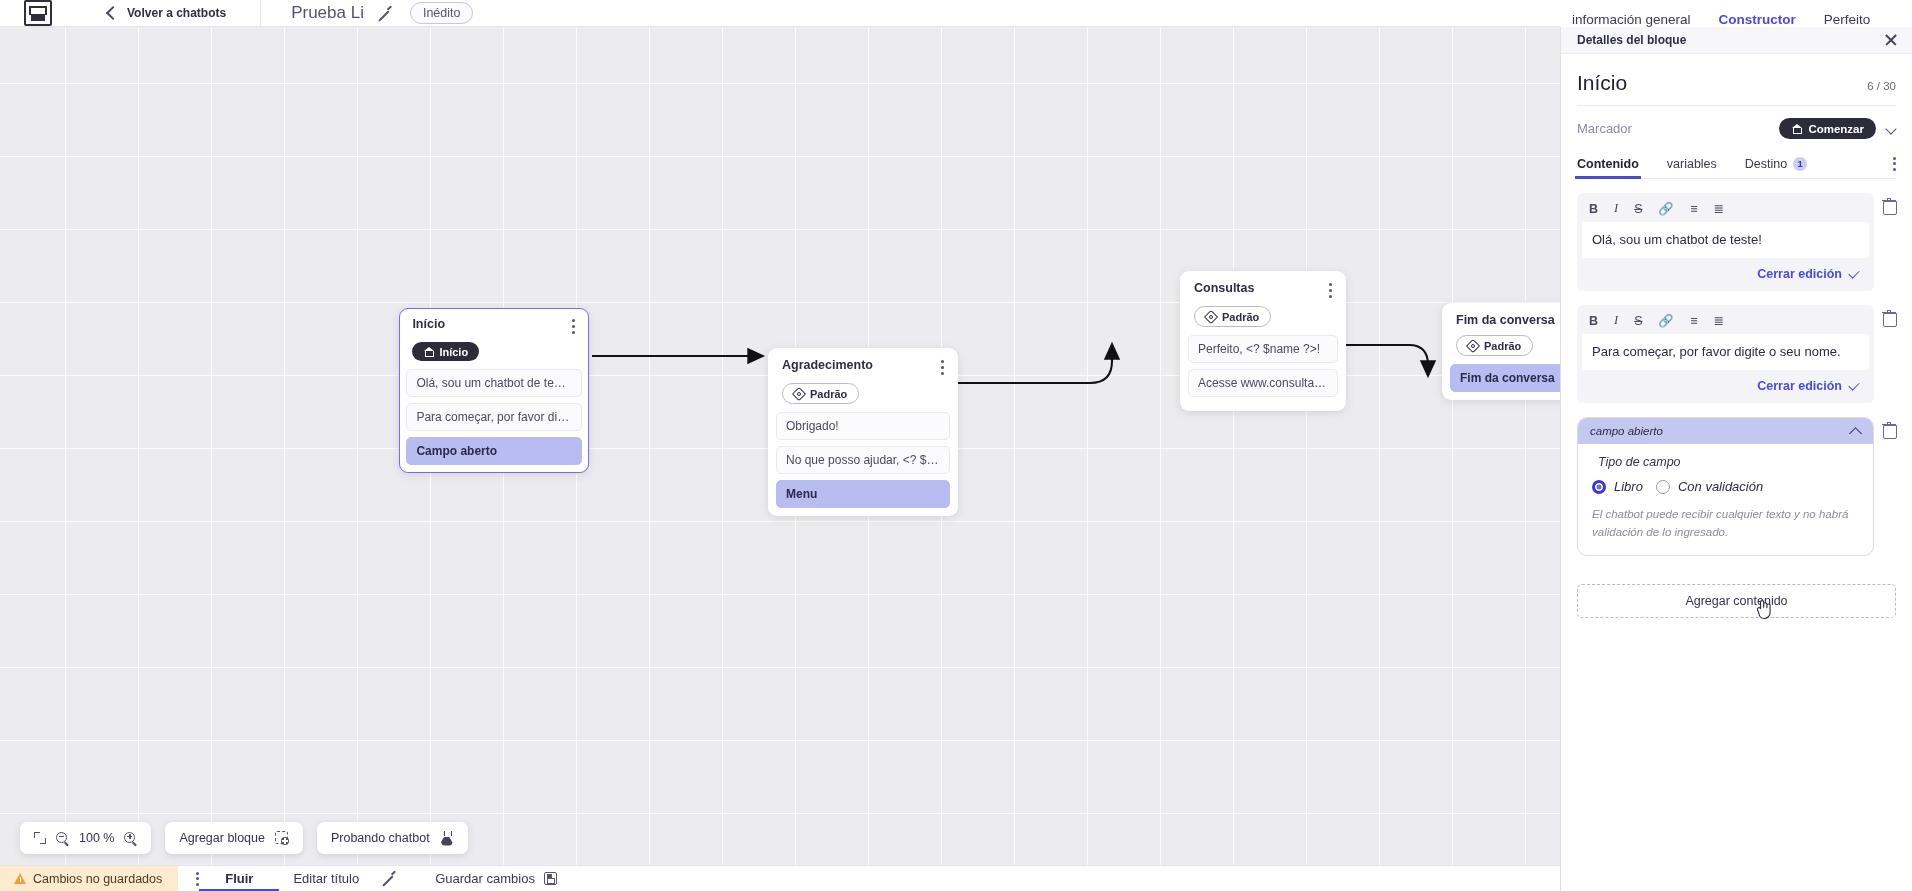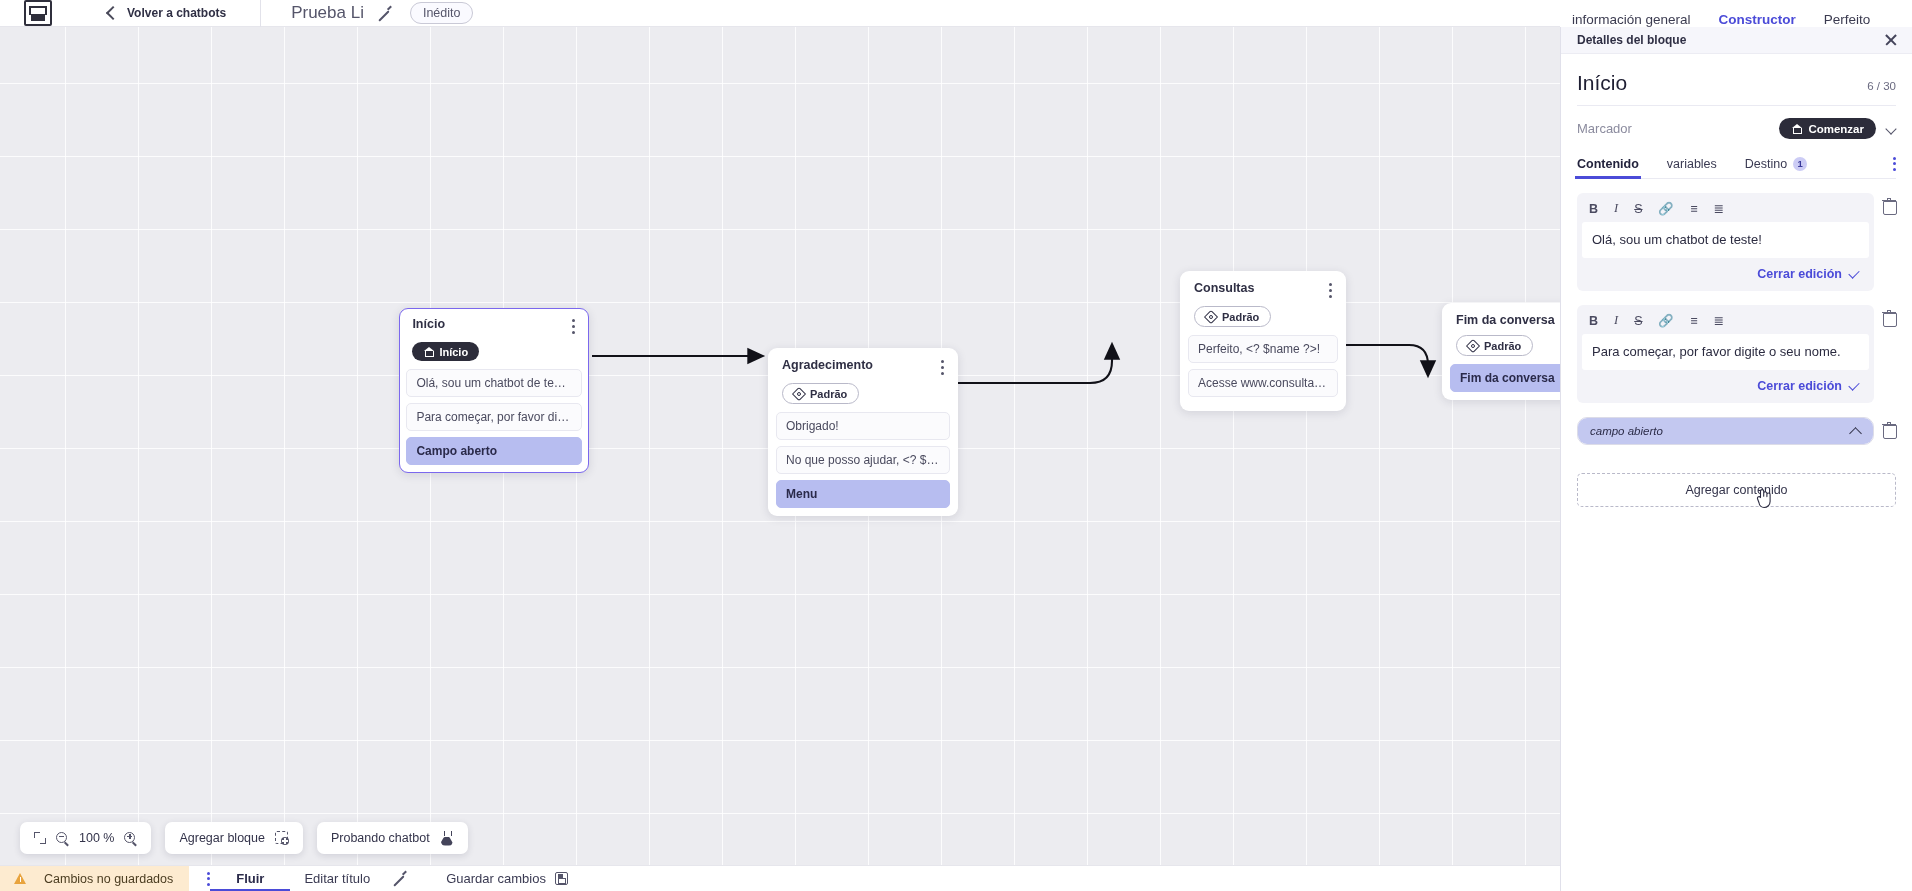--- a/index.html
+++ b/index.html
@@ -188,21 +188,21 @@
     background:#44445a; border-radius: 5px 5px 5px 5px;
     clip-path: polygon(30% 0, 70% 0, 100% 70%, 88% 100%, 12% 100%, 0 70%);
   }
 
   
   .statusbar {
     position:absolute; bottom:0; left:0; width:1560px; height:26px;
     background:#ffffff; border-top:1px solid #e6e6ec; display:flex; align-items:center;
   }
   .unsaved {
-    background:#fdebd0; height:26px; display:flex; align-items:center; gap:17px;
+    background:#fdebd0; height:26px; display:flex; align-items:center; gap:6px;
     padding: 0 16px 0 14px; white-space:nowrap;
   }
   .warn-ic { width:13px; height:12px; position:relative; }
   .warn-ic:before {
     content:""; position:absolute; left:0; top:0; width:0;height:0;
     border-left:6.5px solid transparent; border-right:6.5px solid transparent;
     border-bottom:11px solid #e8a33d;
   }
   .warn-ic:after {
     content:""; position:absolute; left:5.8px; top:4.5px; width:1.4px; height:4.5px; background:#fff;
@@ -596,20 +596,34 @@
             <i></i>
           </div>
       </div>
 
       <div class="ed-wrap">
         <div class="field-card">
           <div class="field-hdr">
             <span>campo abierto</span>
             <span class="chev-u"></span>
           </div>
+          <div class="field-body">
+            <div class="field-lbl">Tipo de campo</div>
+            <div class="radio-row">
+              <label class="radio">
+                <span class="dot on"></span>
+                <span>Libro</span>
+              </label>
+              <label class="radio">
+                <span class="dot"></span>
+                <span>Con validación</span>
+              </label>
+            </div>
+            <div class="field-help">El chatbot puede recibir cualquier texto y no habrá validación de lo ingresado.</div>
+          </div>
         </div>
         <div class="trash">
             <i></i>
           </div>
       </div>
 
       <div class="add-content">
         <span>Agregar contenido</span>
         <svg class="cursor" style="left:178px; top:14px;" viewBox="0 0 17 22">
           <path d="M4.5,9 L4.5,3.2 A1.6,1.6 0 0 1 7.7,3.2 L7.7,8.2 L7.7,5.4 A1.6,1.6 0 0 1 10.9,5.4 L10.9,8.6 L10.9,6.6 A1.6,1.6 0 0 1 14.1,6.6 L14.1,13.5 A6,6 0 0 1 8.1,19.5 A5.2,5.2 0 0 1 3,14.8 L1.6,11 A1.5,1.5 0 0 1 4.5,9.6 Z" fill="#ffffff" stroke="#2b2b40" stroke-width="1.1" stroke-linejoin="round"></path>

